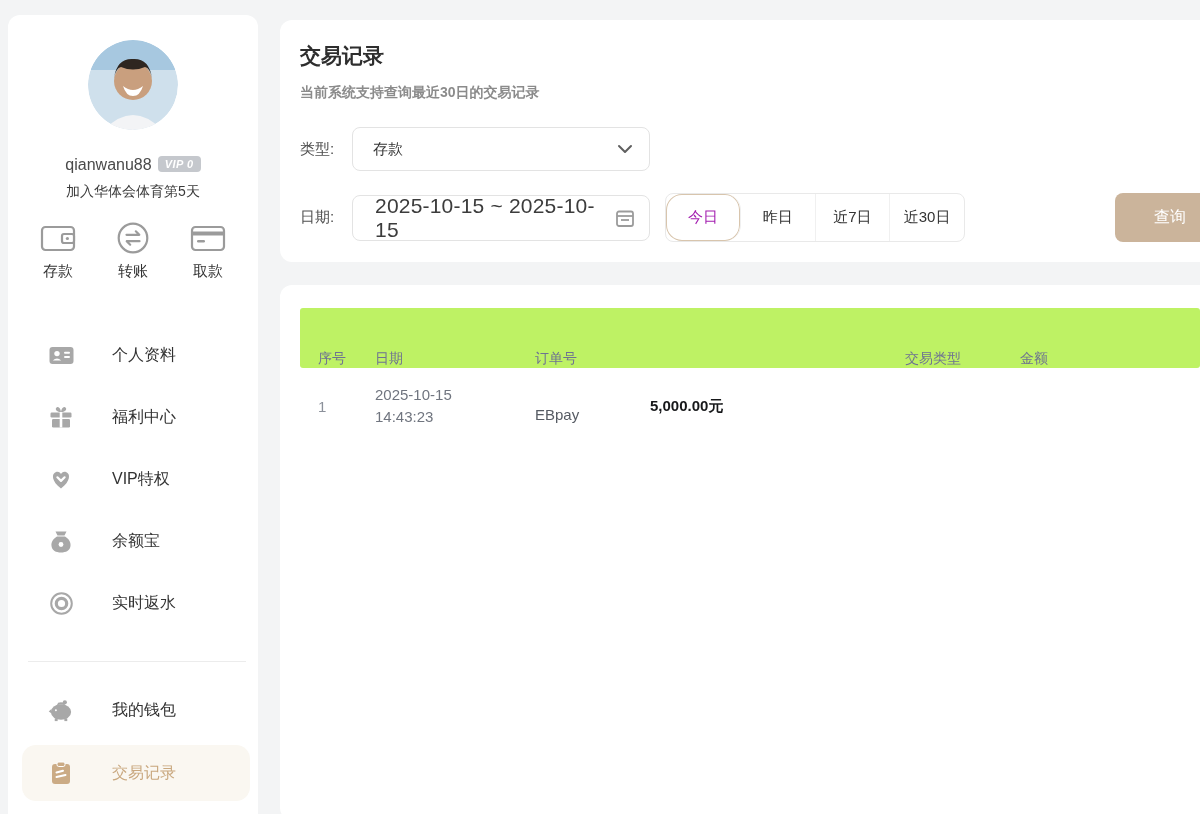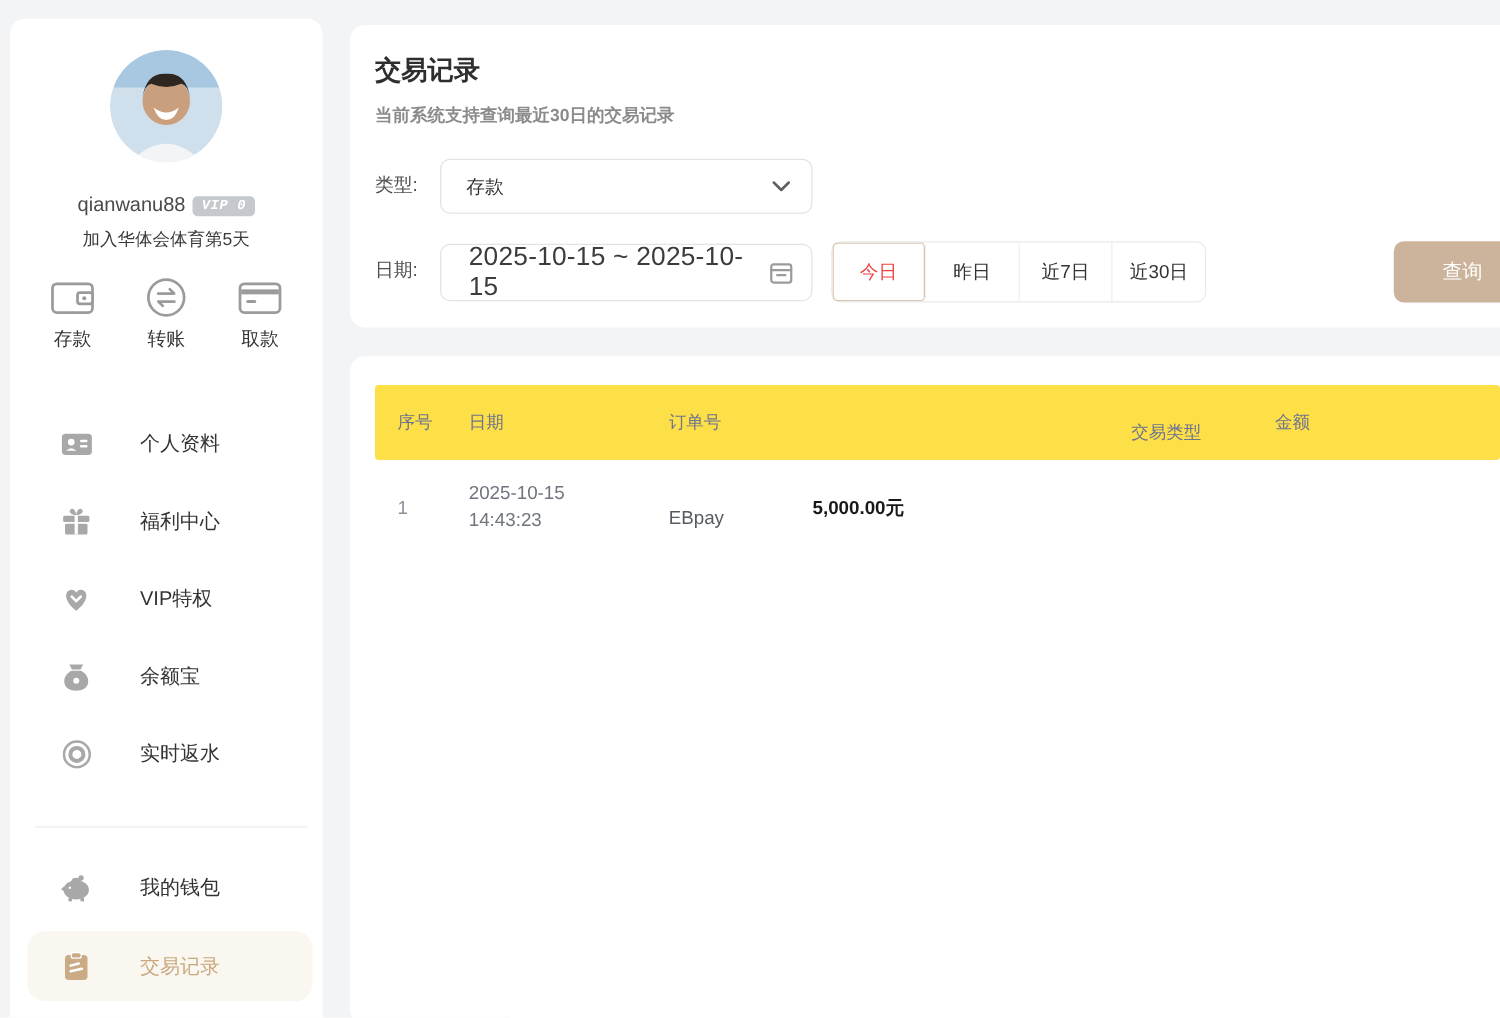--- a/index.html
+++ b/index.html
@@ -12,21 +12,21 @@
   .card{background:#fff;border-radius:12px;position:absolute;}
 
   
   .sidebar{left:8px;top:15px;width:250px;height:820px;}
   .avatar{position:absolute;top:25px;left:50%;transform:translateX(-50%);
     width:90px;height:90px;border-radius:50%;overflow:hidden;}
   .user-line{position:absolute;top:141px;width:100%;text-align:center;
     font-size:16px;color:#4a4a4a;white-space:nowrap;}
   .vip-badge{display:inline-block;background:#c5c8cd;color:#fff;
     font-size:11px;font-weight:bold;font-style:italic;border-radius:4px;
-    padding:2px 7px;margin-left:6px;vertical-align:2px;letter-spacing:.5px;font-family:Liberation Mono, monospace;}
+    padding:2px 7px;margin-left:6px;vertical-align:2px;letter-spacing:.5px;}
   .join-line{position:absolute;top:168px;width:100%;text-align:center;
     font-size:14px;color:#3a3a3a;}
   .quick-actions{position:absolute;top:205px;left:18px;right:18px;
     display:flex;justify-content:space-between;}
   .qa-item{width:64px;text-align:center;cursor:pointer;}
   .qa-icon{height:36px;display:flex;align-items:center;justify-content:center;}
   .qa-label{font-size:15px;color:#333;margin-top:6px;}
   .menu{position:absolute;top:309px;left:0;right:0;}
   .menu-item{height:62px;display:flex;align-items:center;padding-left:40px;cursor:pointer;gap:24px;}
   .menu-icon{width:26px;height:24px;display:flex;align-items:center;justify-content:center;}
@@ -51,30 +51,30 @@
   .select-value{flex:1;font-size:15px;color:#333;}
   .date-box{position:absolute;left:72px;top:175px;width:298px;height:46px;
     border:1px solid #e3e3e3;border-radius:8px;display:flex;align-items:center;
     padding:0 14px 0 22px;box-sizing:border-box;cursor:pointer;background:#fff;}
   .date-value{flex:1;font-size:21px;color:#3c3c3c;letter-spacing:.2px;}
   .seg-group{position:absolute;left:385px;top:173px;width:300px;height:49px;
     border:1px solid #e9e9e9;border-radius:8px;display:flex;background:#fff;box-sizing:border-box;}
   .seg{flex:1;display:flex;align-items:center;justify-content:center;
     font-size:15px;color:#333;cursor:pointer;}
   .seg:not(:last-child){border-right:1px solid #f0f0f0;}
-  .seg.active{color:#ef4444;box-shadow:inset 0 0 0 1px #d8c5ad;border-radius:4px;}
+  .seg.active{color:#a21caf;box-shadow:inset 0 0 0 1px #d8c5ad;border-radius:16px;}
   .search-btn{position:absolute;left:835px;top:173px;width:110px;height:49px;
     background:#cbb49b;border:none;border-radius:8px;color:#fff;font-size:16px;
     display:flex;align-items:center;justify-content:center;cursor:pointer;
     font-family:inherit;}
 
   
   .table-card{left:280px;top:285px;width:940px;height:535px;}
-  .thead{margin:23px 20px 0;height:60px;background:#fde047;border-radius:3px;
-    display:flex;align-items:center;padding-left:18px;box-sizing:border-box;
+  .thead{margin:23px 20px 0;height:60px;background:#bef264;border-radius:3px;
+    display:flex;align-items:flex-end;padding-left:18px;box-sizing:border-box;
     font-size:14px;color:#6e7391;}
   .trow{margin:0 20px;height:76px;display:flex;align-items:center;
     padding-left:18px;box-sizing:border-box;font-size:15px;color:#565b63;}
   .col-index{width:57px;color:#8b909a;}
   .col-date{width:160px;}
   .col-order{width:370px;}
   .col-type{width:115px;margin-top:16px;}
   .col-amount{flex:1;}
   .trow .col-date{color:#70757f;line-height:1.45;}
   .trow .col-amount{font-weight:bold;color:#17181a;}

